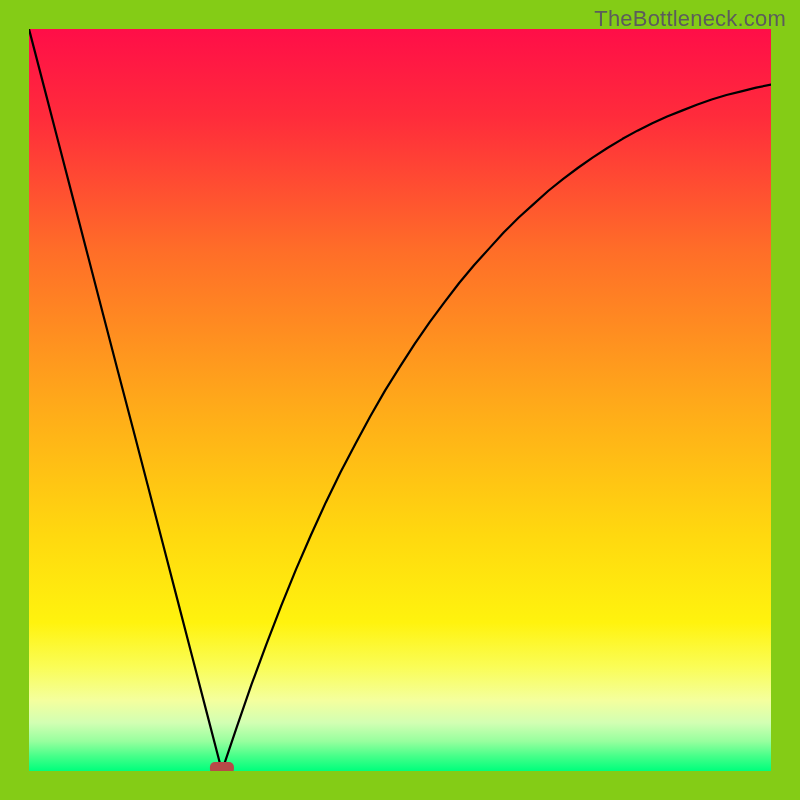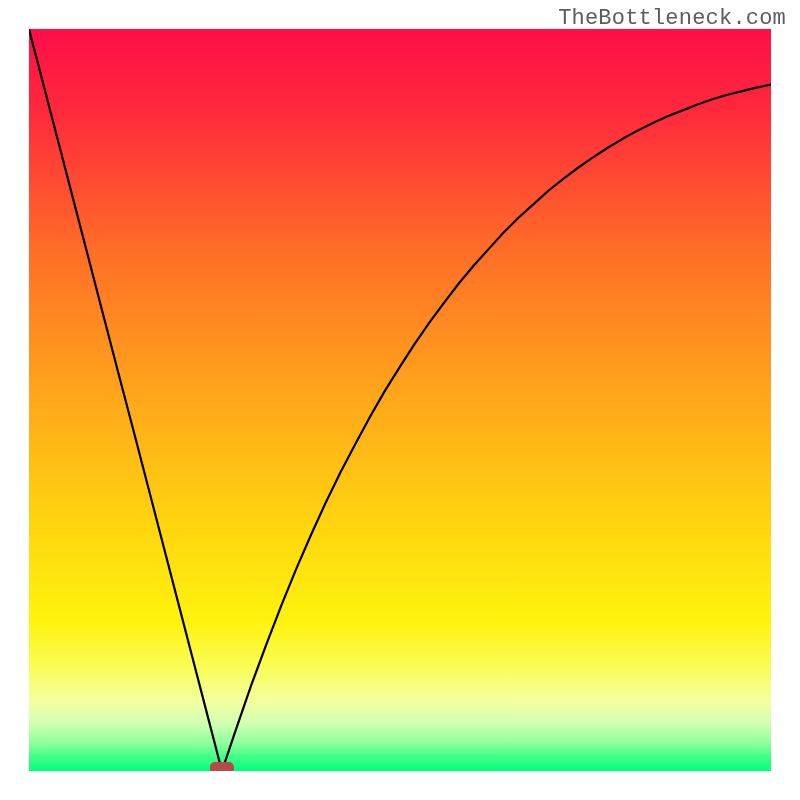--- a/index.html
+++ b/index.html
@@ -8,22 +8,21 @@
     width: 800px;
     height: 800px;
     overflow: hidden;
     background: #000;
     font-family: Arial, Helvetica, sans-serif;
   }
   .frame {
     position: relative;
     width: 800px;
     height: 800px;
-    background: #ffffff;
-    font-family: Liberation Mono, monospace;
+    background: #84cc16;
   }
   .plot-area {
     position: absolute;
     left: 29px;
     top: 29px;
     width: 742px;
     height: 742px;
     overflow: hidden;
   }
   .gradient {

